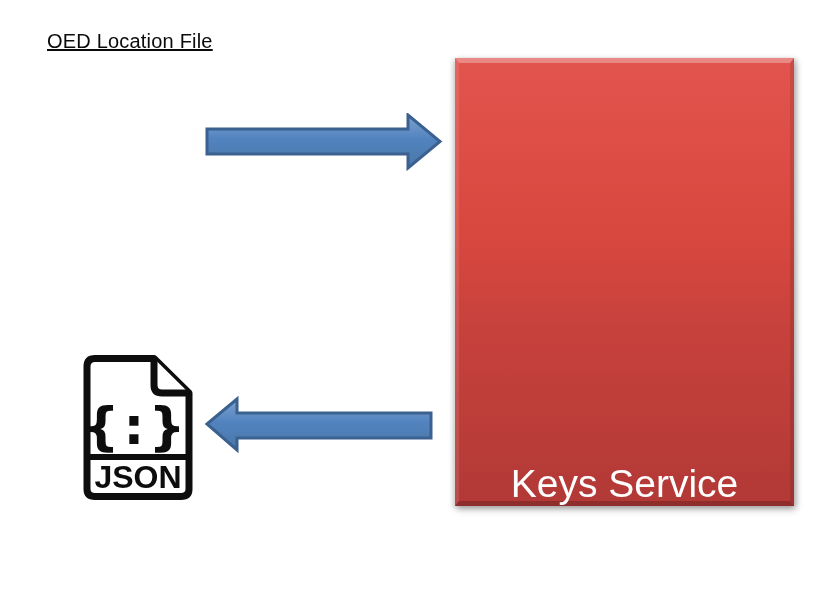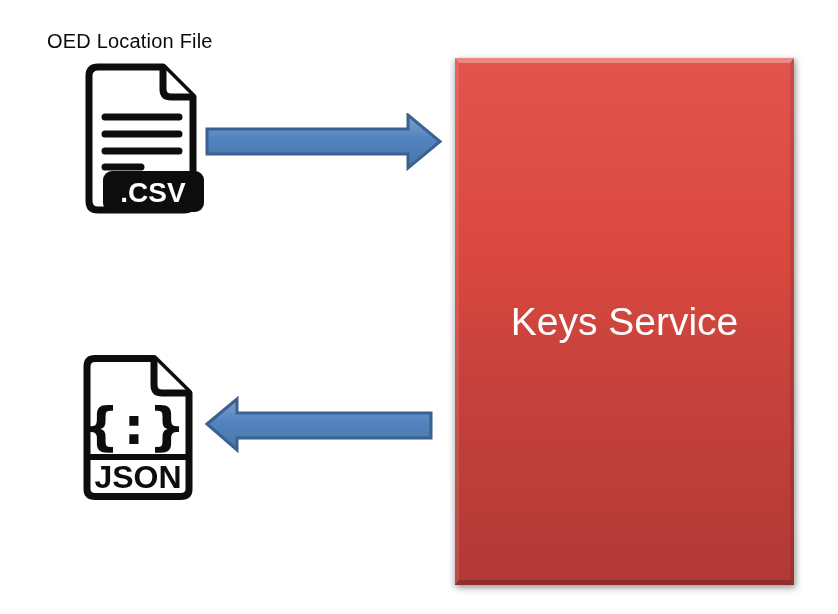--- a/index.html
+++ b/index.html
@@ -13,41 +13,41 @@
     background:#ffffff;
     overflow:hidden;
   }
   .flow-label {
     position:absolute;
     font-size:20px;
     color:#0b0b0b;
     letter-spacing:0.2px;
     white-space:nowrap;
   }
-  #label-input  { left:47px;  top:30px; }
+  #label-input  { left:47px;  top:30px;text-decoration:underline; }
   #label-output { left:38px;  top:516px; }
 
   .icon-wrap { position:absolute; }
   #csv-icon  { left:83px; top:62px;  width:124px; height:154px; }
   #json-icon { left:82px; top:354px; width:112px; height:147px; }
 
   .arrow-wrap { position:absolute; }
   #arrow-request  { left:205px; top:113px; width:238px; height:58px; }
   #arrow-response { left:204px; top:395px; width:230px; height:58px; }
 
   .service-box {
     position:absolute;
     left:455px; top:58px;
-    width:339px; height:527px;
+    width:339px; height:448px;
     background: linear-gradient(180deg, #e2544e 0%, #d9483f 38%, #c6413c 62%, #b23936 100%);
     box-shadow: 2px 4px 6px rgba(110,110,110,0.45),
                 -3px 2px 4px rgba(175,175,175,0.40),
                 3px 0 4px rgba(160,160,160,0.35);
     display:flex;
-    align-items:center;
+    align-items:flex-end;
     justify-content:center;
   }
   .service-box .bevel {
     position:absolute; inset:0;
     border-top:5px solid rgba(255,255,255,0.30);
     border-left:4px solid rgba(255,255,255,0.10);
     border-right:4px solid rgba(0,0,0,0.10);
     border-bottom:5px solid rgba(0,0,0,0.20);
     pointer-events:none;
   }
@@ -58,38 +58,20 @@
     white-space:nowrap;
   }
 </style>
 </head>
 <body>
 
 <div class="canvas">
 
   <div class="flow-label" id="label-input">OED Location File</div>
 
-  <div class="icon-wrap" id="csv-icon">
-    <svg width="124" height="154" viewBox="0 0 124 154">
-
-      <path d="M80,5 H15 Q6,5 6,14 V139 Q6,148 15,148 H101 Q110,148 110,139 V35 Z" fill="#ffffff" stroke="#0d0d0d" stroke-width="7" stroke-linejoin="round"></path>
-
-      <path d="M80,5 V27 Q80,35 88,35 H110" fill="#ffffff" stroke="#0d0d0d" stroke-width="7" stroke-linejoin="round"></path>
-
-      <g stroke="#0d0d0d" stroke-width="7" stroke-linecap="round">
-        <line x1="22" y1="55" x2="96" y2="55"></line>
-        <line x1="22" y1="72" x2="96" y2="72"></line>
-        <line x1="22" y1="89" x2="96" y2="89"></line>
-        <line x1="22" y1="105" x2="58" y2="105"></line>
-      </g>
-
-      <rect x="20" y="109" width="101" height="41" rx="9" fill="#0d0d0d"></rect>
-      <text x="70" y="140" text-anchor="middle" font-family="Liberation Sans, sans-serif" font-size="28" font-weight="bold" fill="#ffffff">.CSV</text>
-    </svg>
-  </div>
 
   <div class="arrow-wrap" id="arrow-request">
     <svg width="238" height="58" viewBox="0 0 238 58">
       <defs>
         <linearGradient id="agr" x1="0" y1="0" x2="0" y2="1">
           <stop offset="0" stop-color="#7ea2ce"></stop>
           <stop offset="0.45" stop-color="#5283bf"></stop>
           <stop offset="1" stop-color="#4a77a8"></stop>
         </linearGradient>
       </defs>

